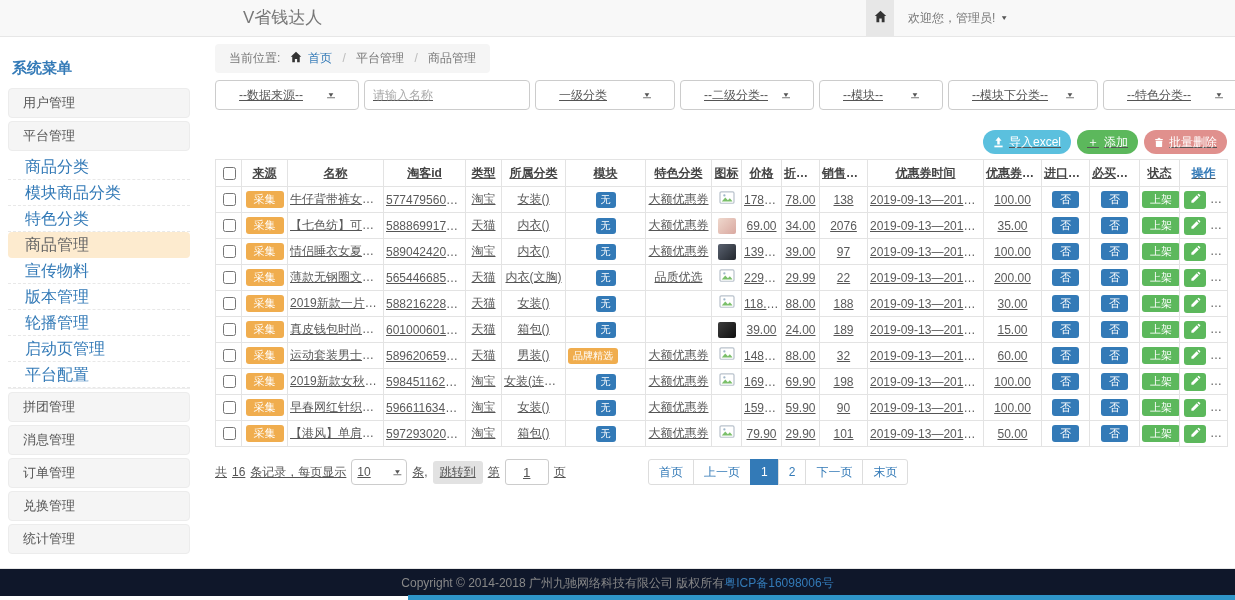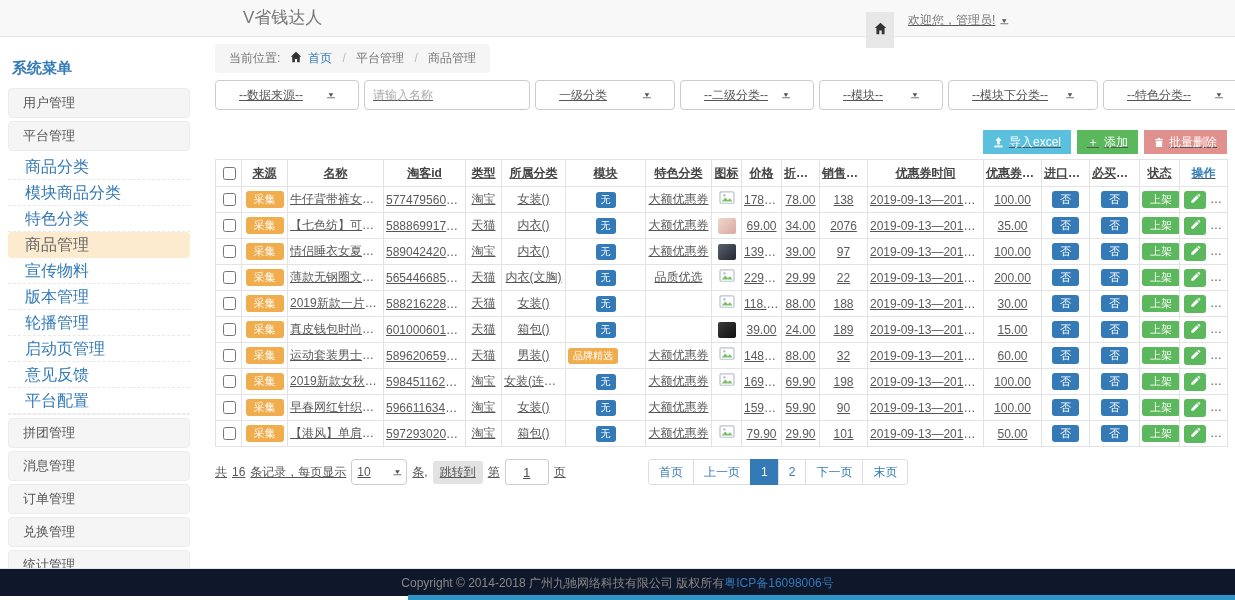--- a/index.html
+++ b/index.html
@@ -2,21 +2,21 @@
 <html style="--primary: #337ab7; --info: #5bc0de; --success: #5cb85c; --danger: #d9534f; --danger-light: #e0908d; --warning: #f0ad4e; --active-menu: #fdebcf; --strip: #2e95c8;"><head>
 <meta charset="utf-8">
 <style>
   html,body{margin:0;padding:0;}
   body{font-family:"Liberation Sans","DejaVu Sans",sans-serif;font-size:12px;color:#555;background:#fff;}
   .page{position:relative;width:1235px;height:600px;overflow:hidden;background:#fff;}
 
   
   .topbar{position:absolute;top:0;left:0;right:0;height:36px;background:#f8f8f8;border-bottom:1px solid #e7e7e7;z-index:5;}
   .brand{position:absolute;left:243px;top:0;line-height:36px;font-size:17px;color:#777;}
-  .top-right{position:absolute;left:866px;top:12px;height:36px;display:flex;align-items:flex-start;text-decoration:underline;}
+  .top-right{position:absolute;left:866px;top:0;height:36px;display:flex;align-items:center;}
   .home-box{width:28px;height:36px;background:#e7e7e7;display:flex;align-items:center;justify-content:center;color:#333;cursor:pointer;}
   .welcome{margin-left:14px;color:#777;cursor:pointer;display:flex;align-items:center;gap:5px;}
   .caret{font-size:8px;color:#555;line-height:1;transform:scaleY(.8);}
 
   
   .content{position:absolute;top:36px;left:0;right:0;height:564px;}
 
   
   .sidebar{position:absolute;left:8px;top:19px;width:182px;}
   .side-title{color:var(--primary);font-weight:bold;font-size:15px;padding:4px 4px 10px 4px;}
@@ -29,21 +29,21 @@
   .main{position:absolute;left:215px;top:8px;width:1012px;text-decoration:underline;}
   .breadcrumb{display:inline-block;background:#f5f5f5;border-radius:4px;padding:6px 14px;color:#777;}
   .breadcrumb a{color:var(--primary);text-decoration:none;cursor:pointer;}
   .breadcrumb .sep{margin:0 7px;color:#bbb;}
   .breadcrumb .ic{margin:0 3px 0 6px;color:#333;vertical-align:-1px;display:inline-block;}
 
   .filter-bar{margin-top:7px;display:flex;align-items:center;gap:5px;}
   .sel{height:28px;border:1px solid #ccc;border-radius:4px;background:#fff;display:flex;align-items:center;justify-content:space-between;padding:0 23px;color:#555;cursor:pointer;flex:none;}
   .txt{height:28px;border:1px solid #ccc;border-radius:4px;padding:0 8px;color:#555;font-size:12px;outline:none;flex:none;}
   .txt::placeholder{color:#aaa;}
-  .btn{height:30px;border:none;border-radius:0;color:#fff;display:inline-flex;align-items:center;gap:5px;padding:0 12px;font-size:12px;cursor:pointer;}
+  .btn{height:30px;border:none;border-radius:12px;color:#fff;display:inline-flex;align-items:center;gap:5px;padding:0 12px;font-size:12px;cursor:pointer;}
   .btn .ic{display:inline-flex;align-items:center;}
   .btn-info{background:var(--info);}
   .btn-success{background:var(--success);}
   .btn-danger-light{background:var(--danger-light);}
   .btn.sm{height:24px;padding:0 10px;}
 
   .toolbar{margin-top:20px;display:flex;justify-content:flex-end;gap:6px;}
 
   
   table.grid{margin-top:5px;width:1012px;border-collapse:collapse;table-layout:fixed;}
@@ -113,21 +113,20 @@
           <div class="side-item">平台管理</div>
           <div class="side-sub">
             <div class="side-sub-item">商品分类</div>
             <div class="side-sub-item">模块商品分类</div>
             <div class="side-sub-item">特色分类</div>
             <div class="side-sub-item active">商品管理</div>
             <div class="side-sub-item">宣传物料</div>
             <div class="side-sub-item">版本管理</div>
             <div class="side-sub-item">轮播管理</div>
             <div class="side-sub-item">启动页管理</div>
-            <div class="side-sub-item">意见反馈</div>
             <div class="side-sub-item">平台配置</div>
           </div>
           <div class="side-item">拼团管理</div>
           <div class="side-item">消息管理</div>
           <div class="side-item">订单管理</div>
           <div class="side-item">兑换管理</div>
           <div class="side-item">统计管理</div>
         </div>
     </div>
 

